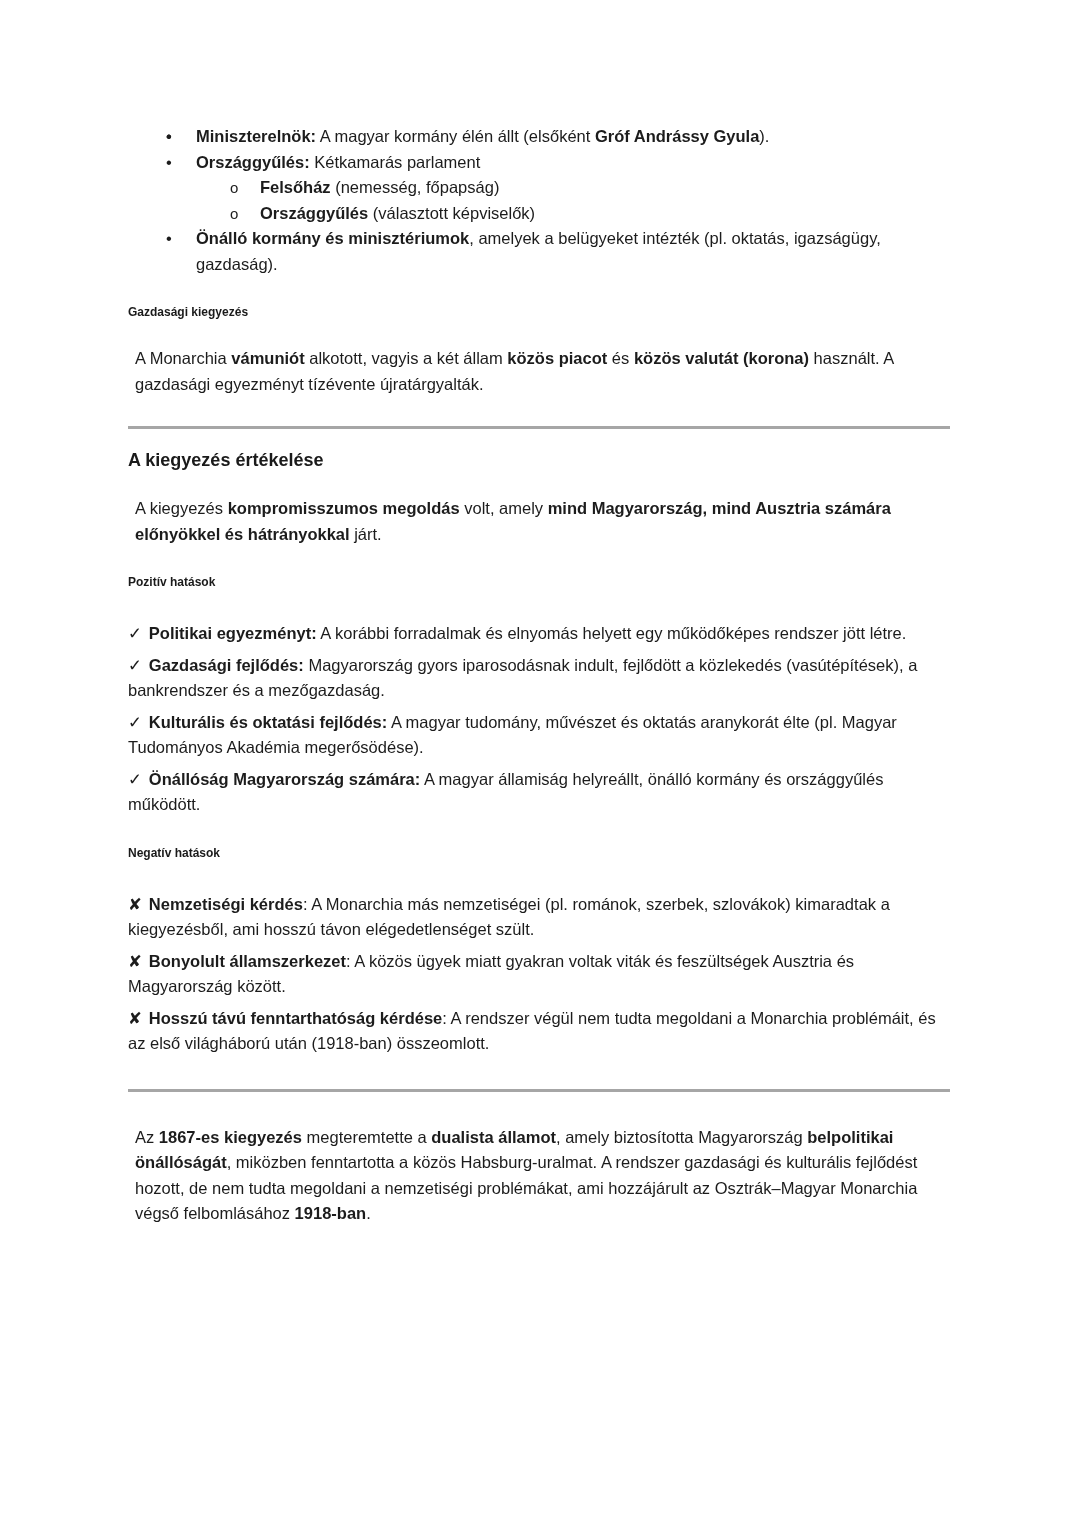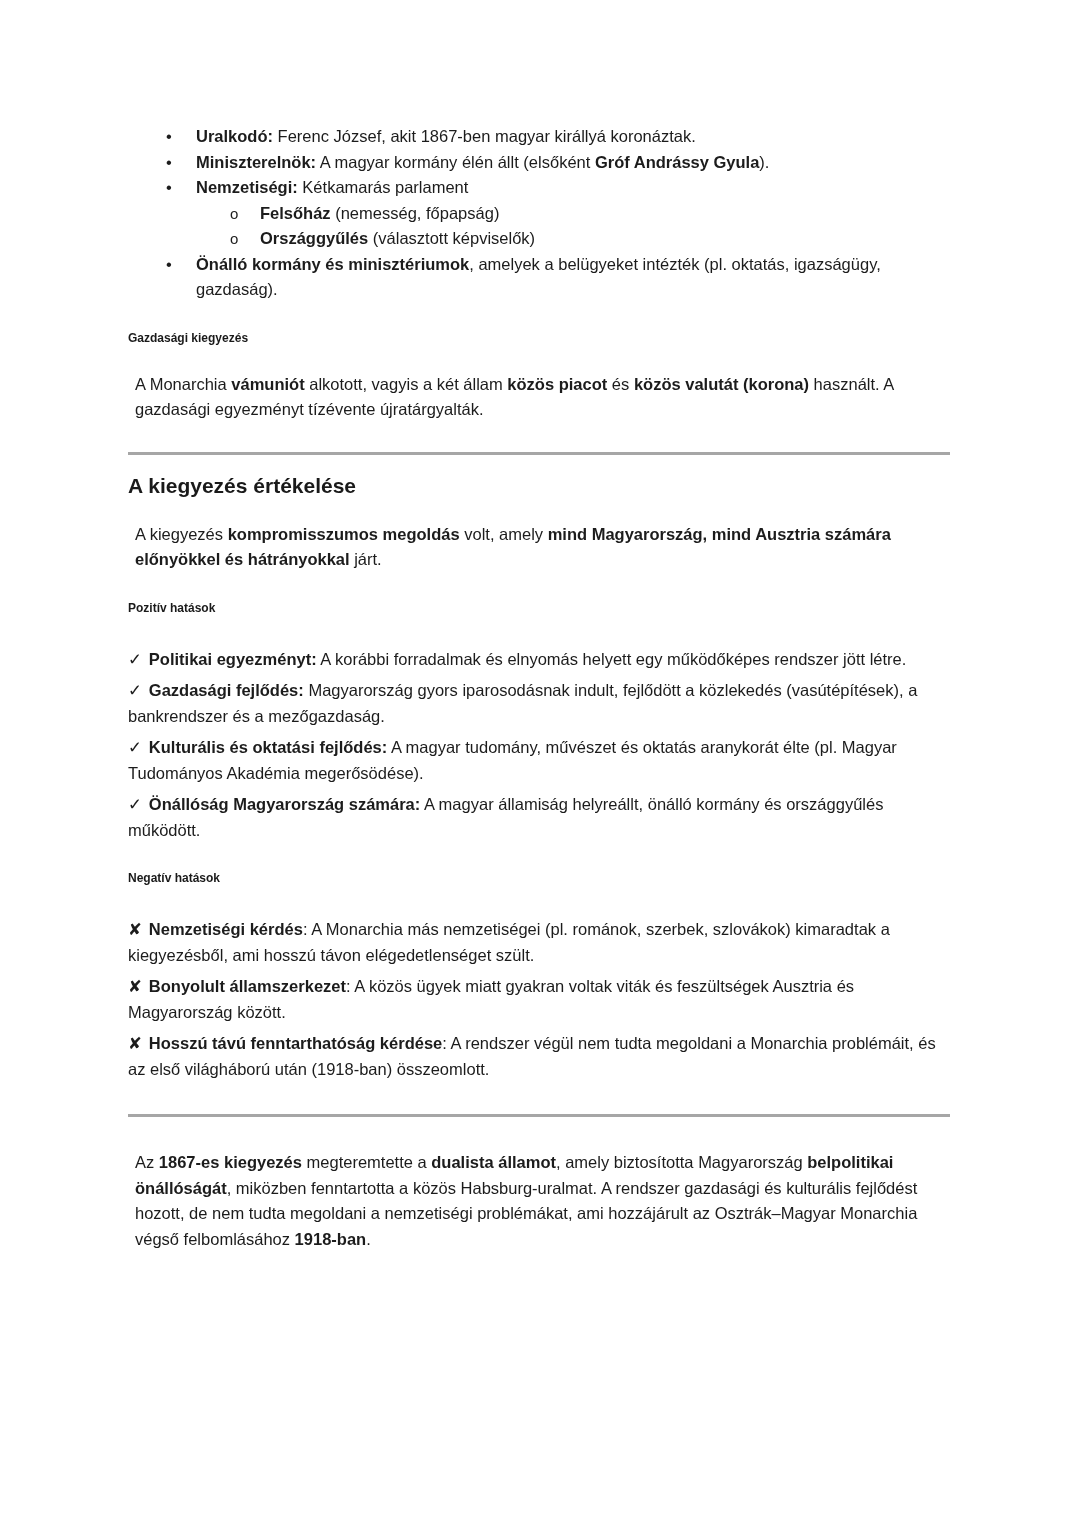--- a/index.html
+++ b/index.html
@@ -21,21 +21,21 @@
   strong { font-weight: bold; }
 
   
   .blist { margin: 0; }
   .li { position: relative; padding-left: 68px; }
   .li .marker { position: absolute; left: 38px; top: 0; }
   .li.l2 { padding-left: 132px; }
   .li.l2 .marker { left: 102px; font-size: 15px; }
 
   h2 {
-    font-size: 21px;
+    font-size: 18px;
     line-height: 30px;
     margin: 16px 0 0;
     font-weight: bold;
     color: #1a1a1a;
   }
   h3 {
     font-size: 12px;
     line-height: 26px;
     margin: 22px 0 0;
     font-weight: bold;
@@ -58,29 +58,28 @@
   .mark { margin-right: 7px; }
 </style>
 </head>
 <body style="background: rgb(255, 255, 255);">
 
 <div class="doc" style="color: rgb(28, 28, 28);">
 
   <div class="blist">
     <div class="li l1">
       <span class="marker">•</span>
-      <span><strong>Uralkodó:</strong> Ferenc József, akit 1867-ben magyar királlyá koronáztak.</span>
     </div>
     <div class="li l1">
       <span class="marker">•</span>
       <span><strong>Miniszterelnök:</strong> A magyar kormány élén állt (elsőként <strong>Gróf Andrássy Gyula</strong>).</span>
     </div>
     <div class="li l1">
       <span class="marker">•</span>
-      <span><strong>Nemzetiségi:</strong> Kétkamarás parlament</span>
+      <span><strong>Országgyűlés:</strong> Kétkamarás parlament</span>
     </div>
     <div class="li l2">
       <span class="marker">o</span>
       <span><strong>Felsőház</strong> (nemesség, főpapság)</span>
     </div>
     <div class="li l2">
       <span class="marker">o</span>
       <span><strong>Országgyűlés</strong> (választott képviselők)</span>
     </div>
     <div class="li l1">

